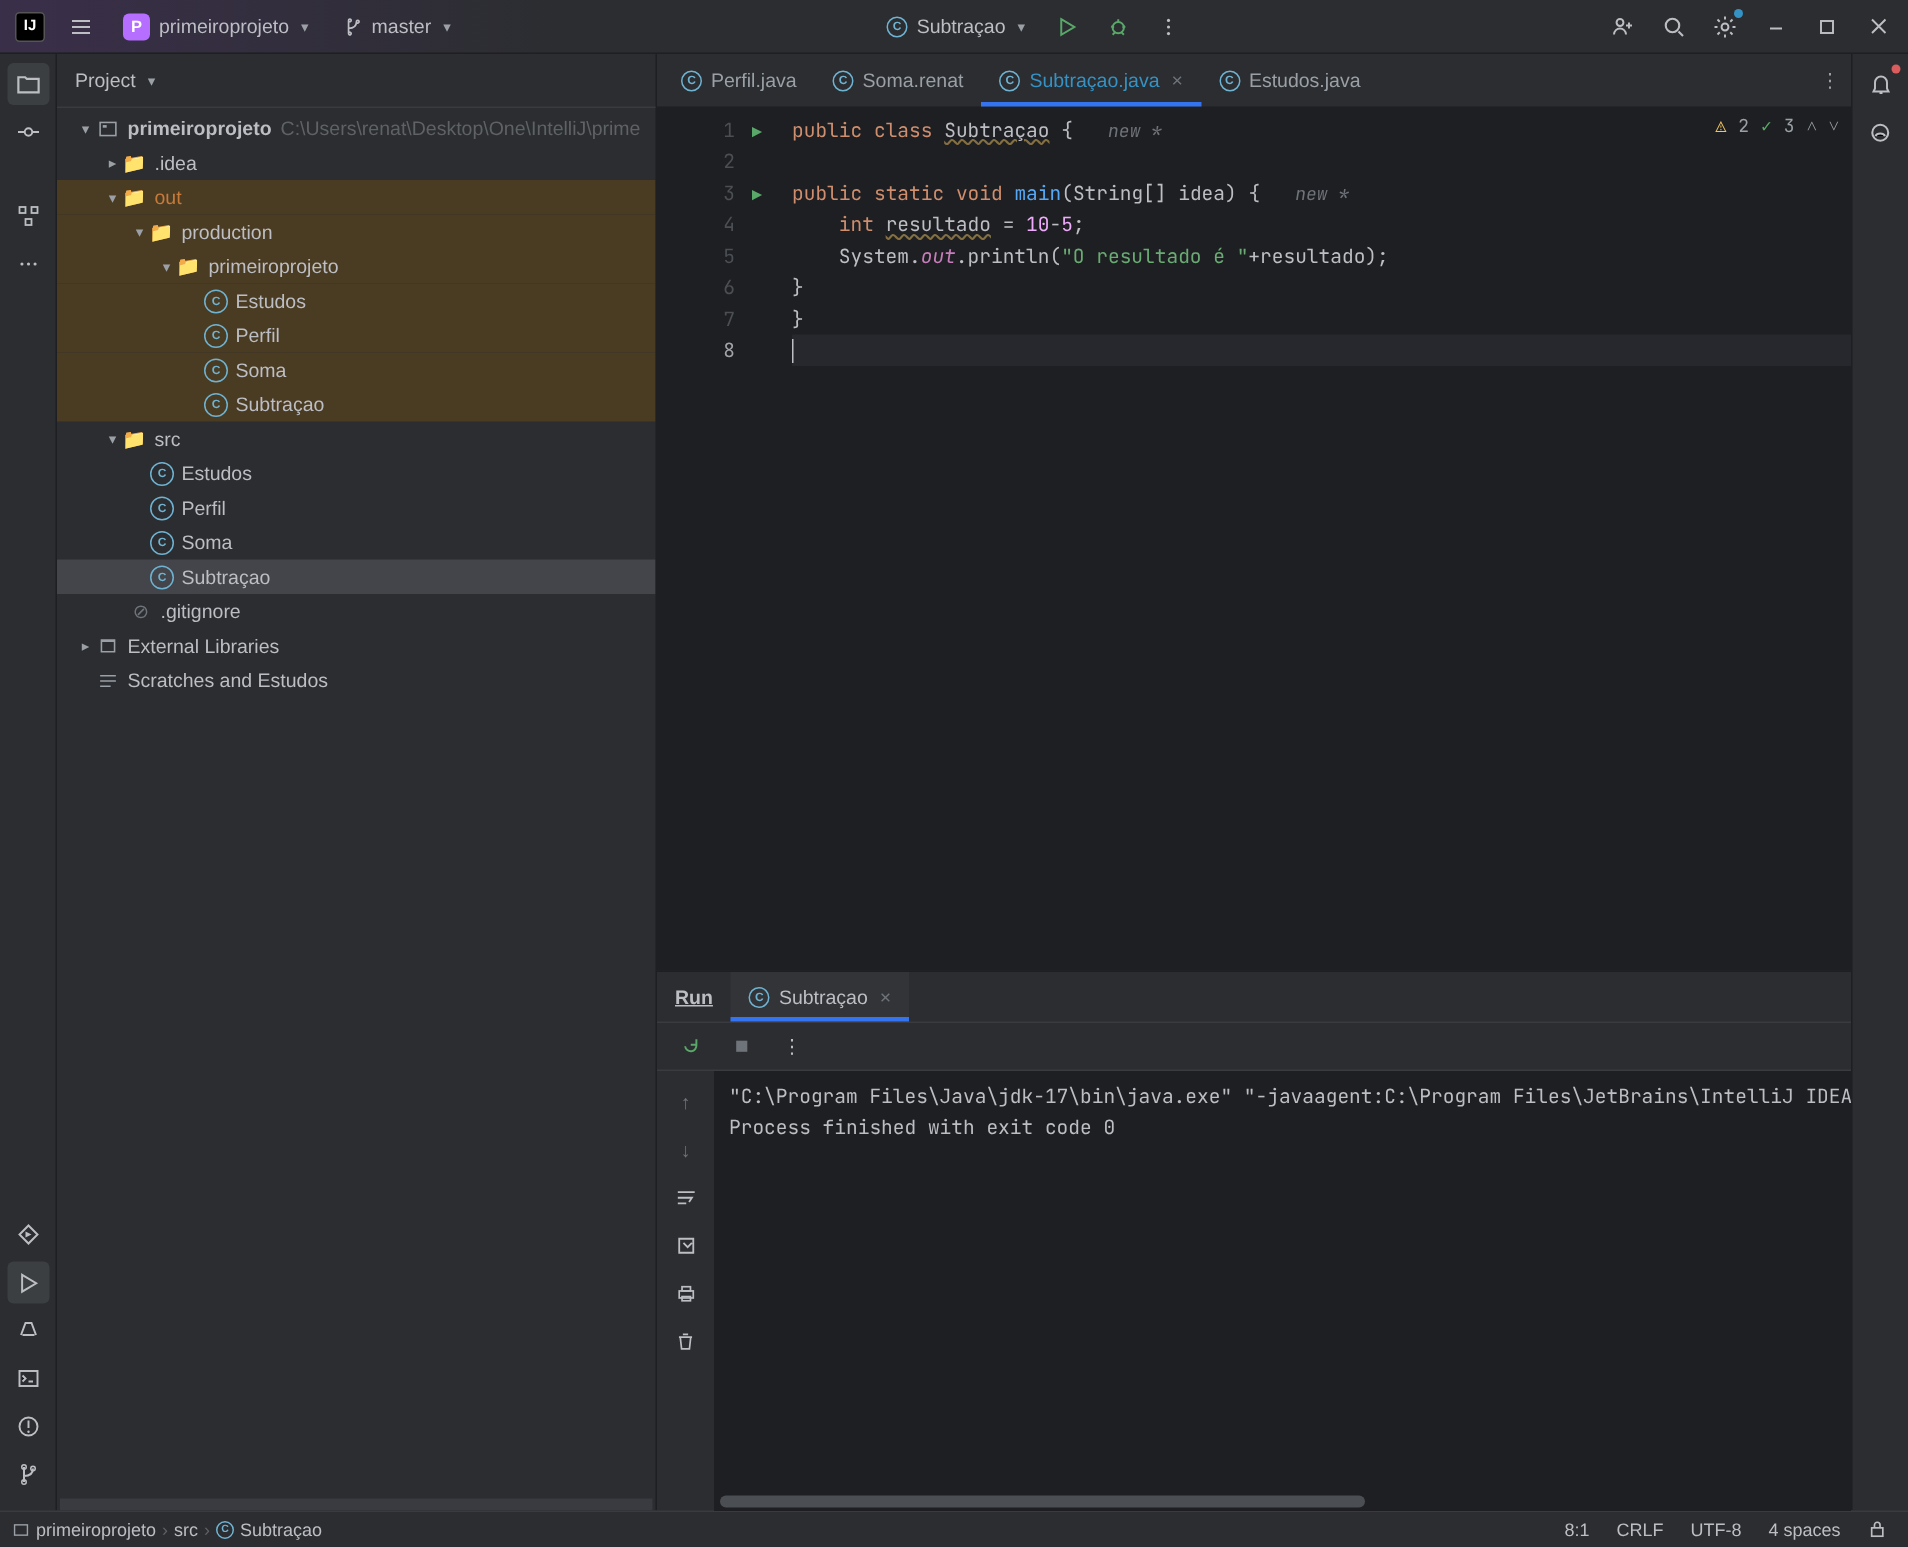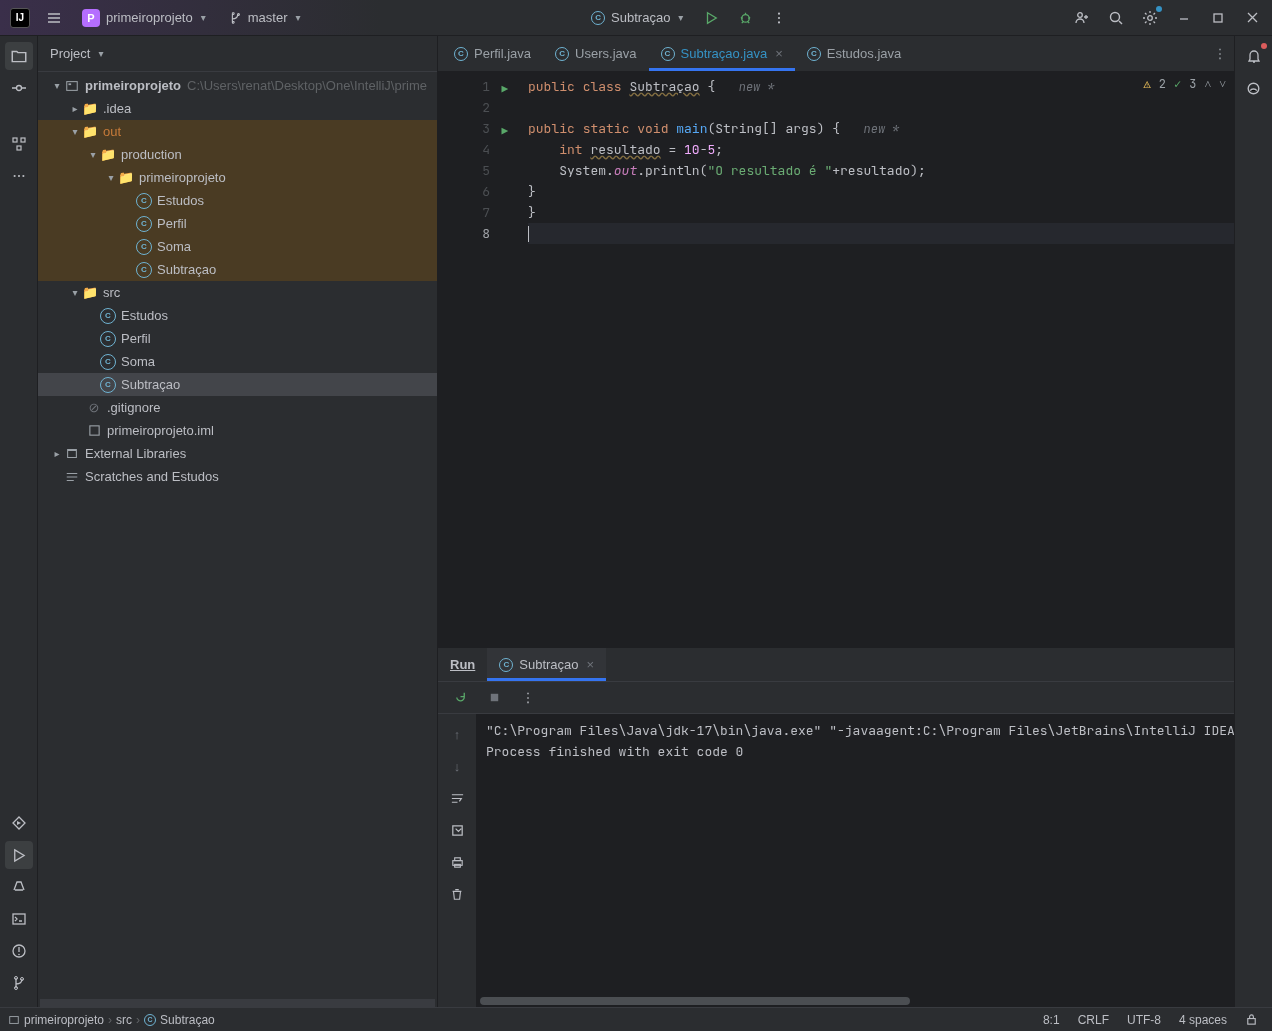--- a/index.html
+++ b/index.html
@@ -346,29 +346,20 @@
           <span class="indent" style="width:62px"></span>
           <span class="cls-icon ticon">C</span>
           <span>Subtraçao</span>
         </div>
       <div class="tree-row">
           <span class="indent" style="width:48px"></span>
           <span class="ticon" style="color:#6f737a">⊘</span>
           <span>.gitignore</span>
         </div>
       <div class="tree-row">
-          <span class="indent" style="width:48px"></span>
-          <span class="ticon">
-            <svg width="13" height="13" viewBox="0 0 14 14">
-              <rect x="2" y="2" width="10" height="10" fill="none" stroke="#9aa0a6" stroke-width="1.2"></rect>
-            </svg>
-          </span>
-          <span>primeiroprojeto.iml</span>
-        </div>
-      <div class="tree-row">
           <span class="indent" style="width:12px"></span>
           <span class="tc">▸</span>
           <span class="ticon">
             <svg width="14" height="14" viewBox="0 0 16 16">
               <path fill="none" stroke="#9aa0a6" stroke-width="1.2" d="M3 4h10v8H3zM3 4v-1h10v1"></path>
             </svg>
           </span>
           <span>External Libraries</span>
         </div>
       <div class="tree-row">
@@ -385,21 +376,21 @@
   </div>
 
   <div class="editor-area">
     <div class="tabs">
       <div class="tab">
           <span class="cls-icon">C</span>
           <span>Perfil.java</span>
         </div>
       <div class="tab">
           <span class="cls-icon">C</span>
-          <span>Users.java</span>
+          <span>Soma.renat</span>
         </div>
       <div class="tab active">
           <span class="cls-icon">C</span>
           <span style="color:#3592c4">Subtraçao.java</span>
           <span class="tab-close">×</span>
         </div>
       <div class="tab">
           <span class="cls-icon">C</span>
           <span>Estudos.java</span>
         </div>
@@ -422,21 +413,21 @@
         <div class="inspections">
           <span class="insp-warn">⚠</span>
             <span>2</span>
           <span class="insp-ok">✓</span>
             <span>3</span>
           <span>˄</span>
             <span>˅</span>
         </div>
         <div class="line"><span class="kw">public</span> <span class="kw">class</span> <span class="wavy">Subtraçao</span> <span>{</span>   <span class="hint">new *</span></div>
         <div class="line"></div>
-        <div class="line"><span class="kw">public</span> <span class="kw">static</span> <span class="kw">void</span> <span class="fn">main</span><span>(String[] args) {</span>   <span class="hint">new *</span></div>
+        <div class="line"><span class="kw">public</span> <span class="kw">static</span> <span class="kw">void</span> <span class="fn">main</span><span>(String[] idea) {</span>   <span class="hint">new *</span></div>
         <div class="line">    <span class="kw">int</span> <span class="wavy">resultado</span><span> = </span><span class="num">10</span><span>-</span><span class="num">5</span><span>;</span></div>
         <div class="line">    <span>System.</span><span class="fld">out</span><span>.println(</span><span class="str">"O resultado é "</span><span>+resultado);</span></div>
         <div class="line">}</div>
         <div class="line">}</div>
         <div class="line cur"><span class="cursor"></span></div>
       </div>
     </div>
 
     <div class="run-panel">
       <div class="run-header">

